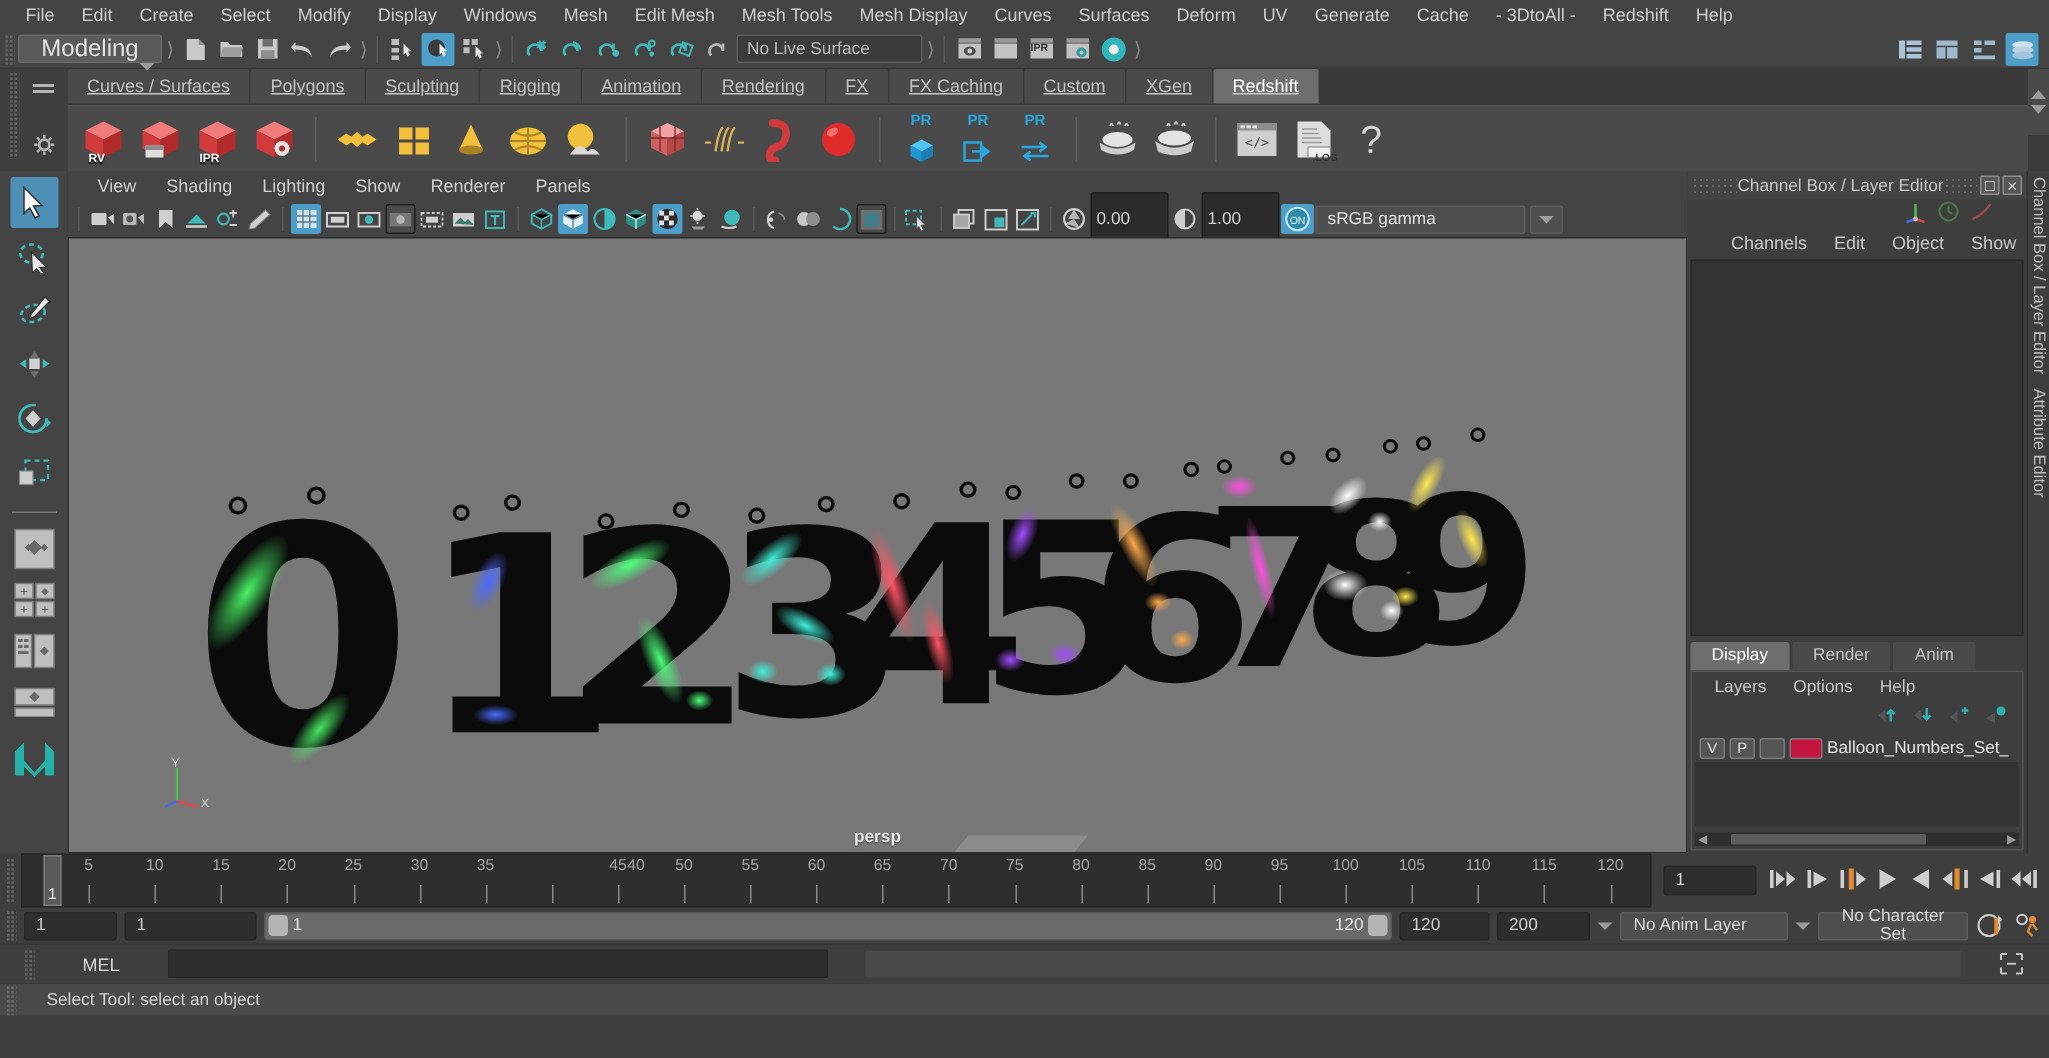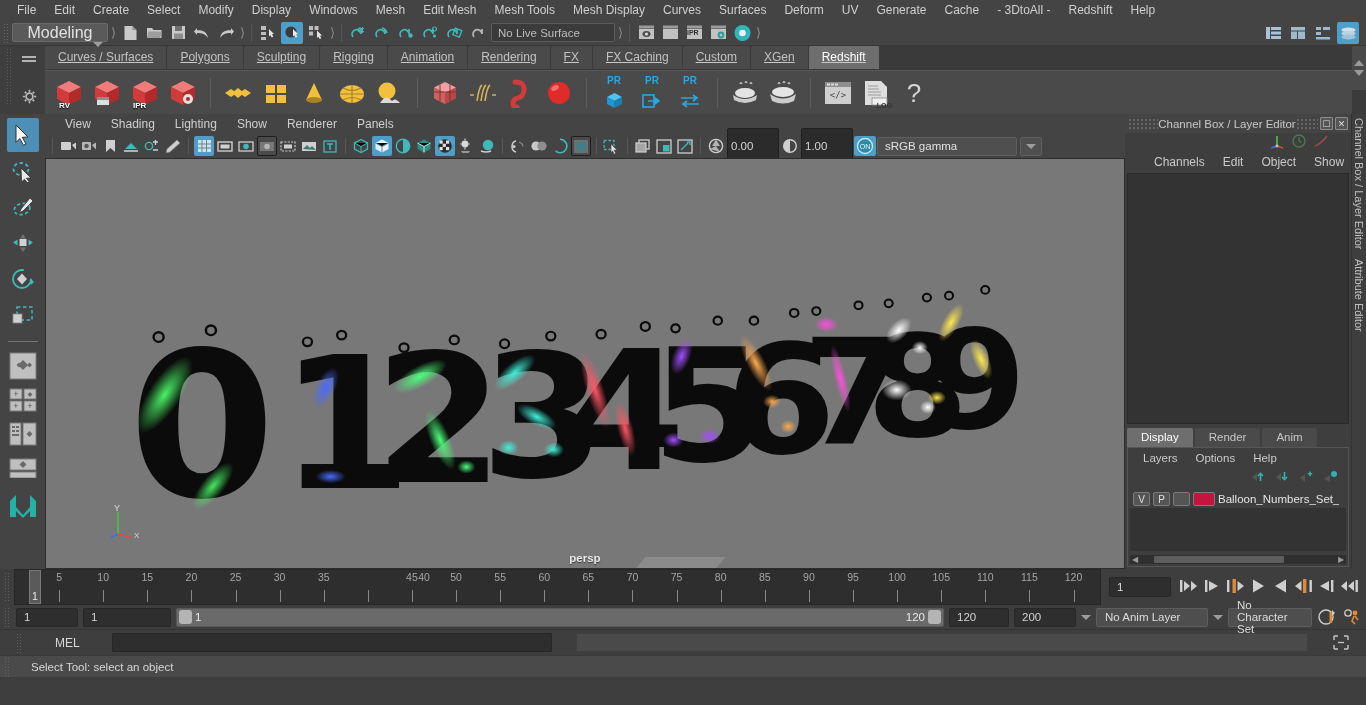--- a/index.html
+++ b/index.html
@@ -1272,21 +1272,21 @@
         <span class="handle"></span>
       </div>
     </div>
     <div class="rfield" style="width:60px;">120</div>
     <div class="rfield" style="width:62px;">200</div>
     <span class="tri"></span>
     <div class="dropdn" style="width:112px;">
       <span>No Anim Layer</span>
     </div>
     <span class="tri"></span>
-    <div class="dropdn" style="width:84px;">
+    <div class="dropdn" style="width:100px;text-align:center;">
       <span>No Character Set</span>
     </div>
     <span style="display:flex;align-items:center;">
       <svg width="20" height="18" viewBox="0 0 20 18">
           <circle cx="9" cy="9" r="7" fill="none" stroke="#cfcfcf" stroke-width="1.4"></circle>
           <rect x="12.5" y="4" width="2.6" height="11" fill="#e08a33"></rect>
           <path d="M15 2 l3 3 l-3 3" fill="#cfcfcf"></path>
         </svg>
     </span>
     <span style="display:flex;align-items:center;">

